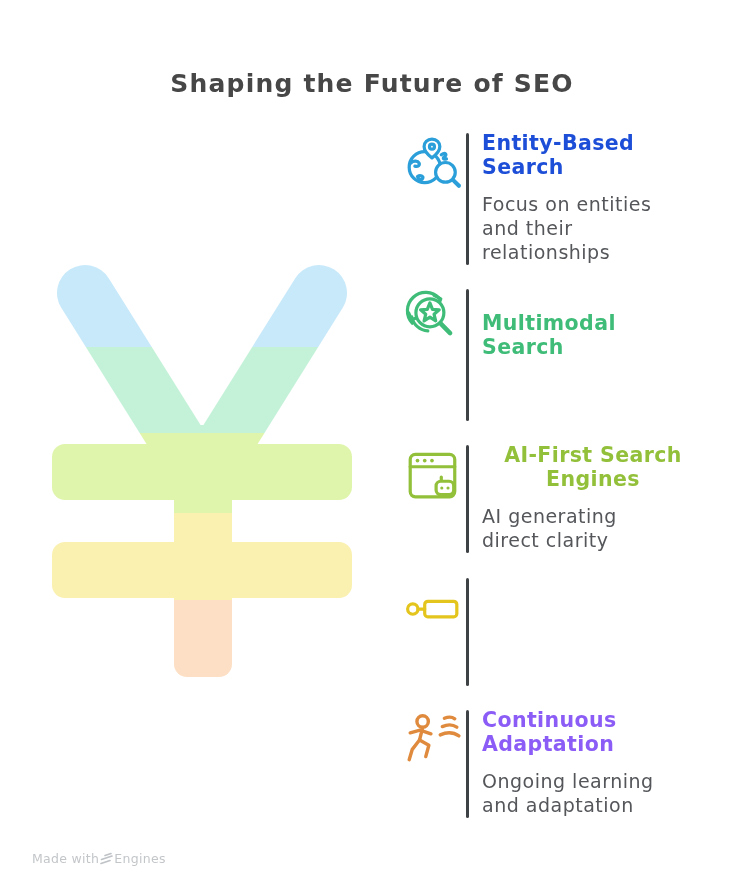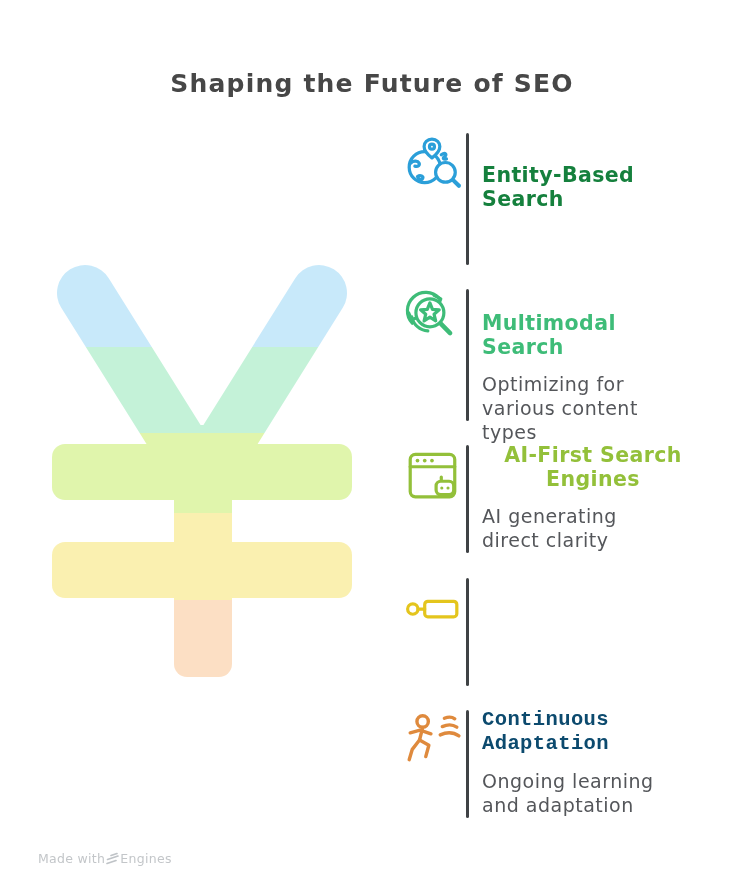--- a/index.html
+++ b/index.html
@@ -58,21 +58,21 @@
   .item p{
     margin:0;
     font-size:19px;
     line-height:24px;
     color:#54565a;
     letter-spacing:0.5px;
     white-space:pre-line;
   }
   .footer{
     position:absolute;
-    left:38px;top:851px;
+    left:32px;top:851px;
     display:flex;
     align-items:flex-end;
     font-size:12.5px;
     color:#c3c6c9;
     letter-spacing:0.3px;
   }
   .footer svg{display:block;}
   svg.ic{width:58px;height:58px;display:block;}
 </style>
 </head>
@@ -114,44 +114,44 @@
         <path d="M13 42 c3,-2 6,0 5,2 c-1,2 -4,1 -5,-2z"></path>
         <path d="M36 21 c4,-3 6,0 3,2 c-2,1.5 -1,3 2,2"></path>
         <path d="M27 6 c-4.6,0 -7.6,3.2 -7.6,7 c0,5.2 7.6,11 7.6,11 s7.6,-5.8 7.6,-11 c0,-3.8 -3,-7 -7.6,-7 z" fill="#ffffff"></path>
         <circle cx="27" cy="13.2" r="2.4"></circle>
         <circle cx="40" cy="38" r="9.5" fill="#ffffff"></circle>
         <line x1="47.5" y1="45.5" x2="53" y2="51" stroke-width="4"></line>
       </svg>
     </span>
     <div class="rule"></div>
     <div class="txt">
-      <h3 style="color: #15803d; margin-top: 32px;">Entity-Based
+      <h3 style="color: #1d4ed8;">Entity-Based
 Search</h3>
+      <p>Focus on entities
+and their
+relationships</p>
     </div>
   </div>
 
   <div class="item" style="top:287px;height:134px">
     <span class="icon" style="color: rgb(62, 188, 120);">
       <svg class="ic" viewBox="0 0 56 56" fill="none" stroke="currentColor" stroke-width="3.1" stroke-linecap="round" stroke-linejoin="round">
         <path d="M8 33 A17 17 0 0 1 34 9"></path>
         <path d="M29 6 L35.5 9.5 L33 16"></path>
         <path d="M23 40.5 A17 17 0 0 1 7.5 27"></path>
         <path d="M4.5 23 L7.5 29.5 L13.5 27.5"></path>
         <circle cx="25" cy="23" r="13.5" fill="#ffffff"></circle>
         <path d="M25 13.5 L27.5 19.6 L34 20.1 L29 24.3 L30.6 30.7 L25 27.2 L19.4 30.7 L21 24.3 L16 20.1 L22.5 19.6 Z"></path>
         <line x1="35.5" y1="33.5" x2="44.5" y2="42.5" stroke-width="4.4"></line>
       </svg>
     </span>
     <div class="rule"></div>
     <div class="txt">
       <h3 style="color: rgb(62, 188, 120); margin-top: 24px;">Multimodal
 Search</h3>
-      <p>Optimizing for
-various content
-types</p>
     </div>
   </div>
 
   <div class="item" style="top:443px;height:110px">
     <span class="icon" style="color: rgb(147, 192, 58);">
       <svg class="ic" viewBox="0 0 56 56" fill="none" stroke="currentColor" stroke-width="3.1" stroke-linecap="round" stroke-linejoin="round">
         <rect x="6" y="9" width="43" height="41" rx="5"></rect>
         <line x1="6" y1="21" x2="49" y2="21"></line>
         <circle cx="13" cy="15" r="1.8" fill="currentColor" stroke="none"></circle>
         <circle cx="20" cy="15" r="1.8" fill="currentColor" stroke="none"></circle>
@@ -192,21 +192,21 @@
         <path d="M26 23 L15.5 19.5 L6 22"></path>
         <path d="M15 29 L24 34 L21 45"></path>
         <path d="M15 29 L8 38 L5 48"></path>
         <path d="M39 8 Q45 5.5 49 8.5"></path>
         <path d="M37 16 Q45 12.5 51 16.5"></path>
         <path d="M35 24 Q45 19.5 53 25"></path>
       </svg>
     </span>
     <div class="rule"></div>
     <div class="txt">
-      <h3 style="color: #0c4a6e; font-family: Liberation Mono, monospace;">Continuous
+      <h3 style="color: #8b5cf6;">Continuous
 Adaptation</h3>
       <p>Ongoing learning
 and adaptation</p>
     </div>
   </div>
 
   <div class="footer">
     <span>Made with</span>
     <svg width="15" height="15" viewBox="0 0 15 15" fill="none" stroke="#bfc3c7" stroke-width="1.7" stroke-linecap="round">
       <path d="M2 12.5 L11 9.5"></path>

